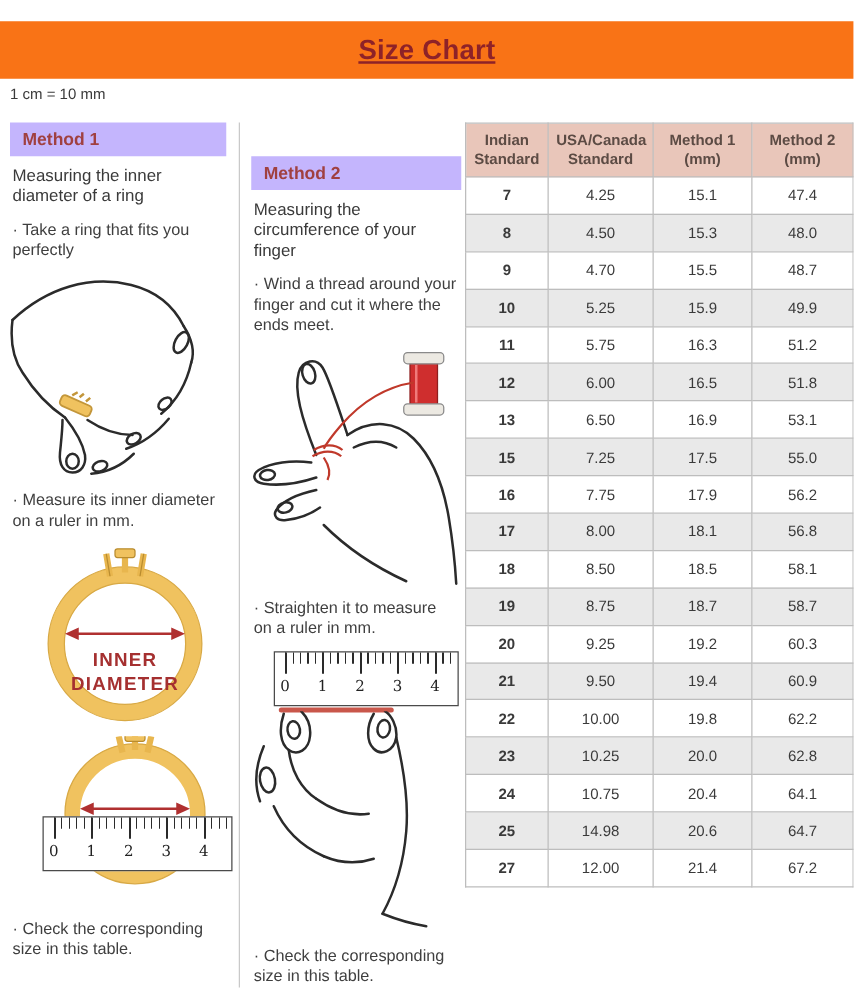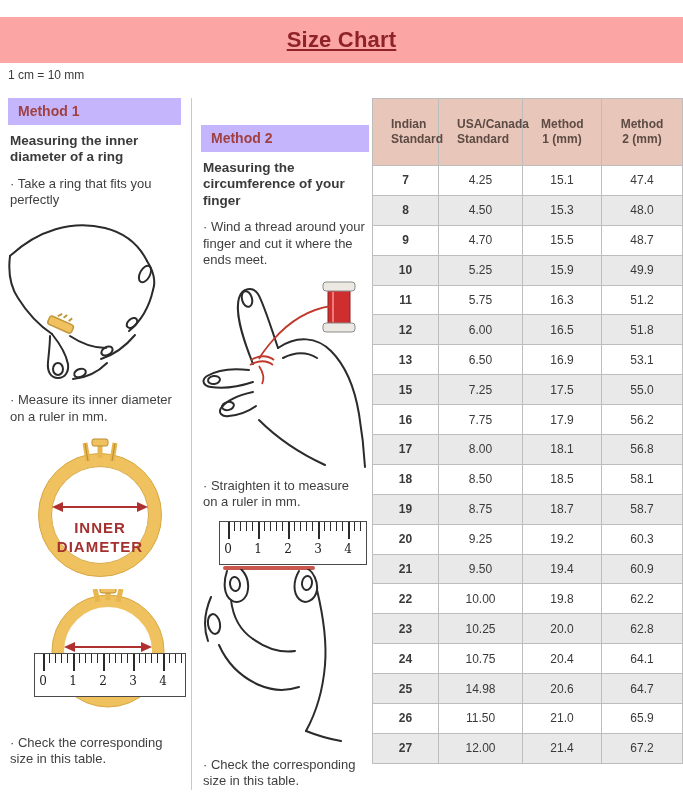--- a/index.html
+++ b/index.html
@@ -2,34 +2,34 @@
 <html><head>
 <meta charset="utf-8">
 <style>
   * { margin:0; padding:0; box-sizing:border-box; }
   html,body { background:#fff; }
   body { font-family:"Liberation Sans", sans-serif; color:#3a3a3a; }
   .page { position:relative; width:683px; height:800px; background:#fff; overflow:hidden; }
 
   
   .banner { position:absolute; left:0; top:17px; width:683px; height:46px;
-            background:#fca5a5; display:flex; align-items:center; justify-content:center; }
+            background:#f97316; display:flex; align-items:center; justify-content:center; }
   .page-title { font-size:22px; font-weight:bold; color:#8e2228; text-decoration:underline;
                 letter-spacing:.2px; cursor:pointer; }
   .scale-note { position:absolute; left:8px; top:68px; font-size:12px; font-weight:normal; color:#3a3a3a; }
 
   
   .method-col { position:absolute; top:98px; }
   .col-m1 { left:8px;  width:173px; }
   .col-m2 { left:201px; width:168px;margin-top:27px; }
   .v-divider { position:absolute; left:191px; top:98px; width:1px; height:692px; background:#c9c9c9; }
 
   .method-header { background:#c4b5fd; color:#a04040; font-weight:bold; font-size:14px;
                    padding:5px 10px; height:27px; }
-  .method-subtitle { font-weight:bold; font-size:13.5px; line-height:1.22; margin:8px 2px 0 2px; color:#3a3a3a; }
+  .method-subtitle { font-weight:normal; font-size:13.5px; line-height:1.22; margin:8px 2px 0 2px; color:#3a3a3a; }
   .step { font-size:13px; line-height:1.25; margin:10px 2px 0 2px; color:#3f3f3f; }
 
   .illus { position:relative; }
   .illus svg { display:block; }
 
   
   .ruler { position:absolute; background:#fff; border:1px solid #4a4a4a; }
   .ruler-ticks { position:absolute; inset:0;
     background-image:
       repeating-linear-gradient(to right,#2a2a2a 0 1.6px,transparent 1.6px 30px),
@@ -39,21 +39,21 @@
     background-position:8px 0, 8px 0; }
   .ruler-nums span { position:absolute; top:20px; transform:translateX(-50%);
     font-size:12px; color:#222; font-family:"DejaVu Serif", serif; }
   .thread-line { position:absolute; height:4px; background:#c0392b; border-radius:2px; opacity:.85; }
 
   
   .table-wrap { position:absolute; left:372px; top:98px; width:310px; }
   table.size-table { width:310px; border-collapse:collapse; table-layout:fixed; }
   .size-table th, .size-table td { border:1px solid #bdbdbd; text-align:center; vertical-align:middle; }
   .size-table th { background:#e9c6ba; color:#5c4b44; font-size:12px; font-weight:bold;
-                   height:43px; line-height:1.25; padding:18px; }
+                   height:43px; line-height:1.25; padding:6px; }
   .size-table td { font-size:12px; color:#3a3a3a; height:29.9px; background:#fff; }
   .size-table tbody tr:nth-child(even) td { background:#e9e9e9; }
   .size-table td.col-ind { font-weight:bold; }
   .c1{width:66px;} .c2{width:84px;} .c3{width:79px;} .c4{width:81px;}
 
   .ring-label { font-family:"Liberation Sans", sans-serif; font-weight:bold; fill:#a53030; letter-spacing:1px; }
 </style>
 </head>
 <body>
 
@@ -333,26 +333,20 @@
             <td>20.4</td>
             <td>64.1</td>
           </tr>
           <tr>
             <td class="col-ind">25</td>
             <td>14.98</td>
             <td>20.6</td>
             <td>64.7</td>
           </tr>
           <tr>
-            <td class="col-ind">26</td>
-            <td>11.50</td>
-            <td>21.0</td>
-            <td>65.9</td>
-          </tr>
-          <tr>
             <td class="col-ind">27</td>
             <td>12.00</td>
             <td>21.4</td>
             <td>67.2</td>
           </tr>
         </tbody>
     </table>
   </div>
 
 </div>

